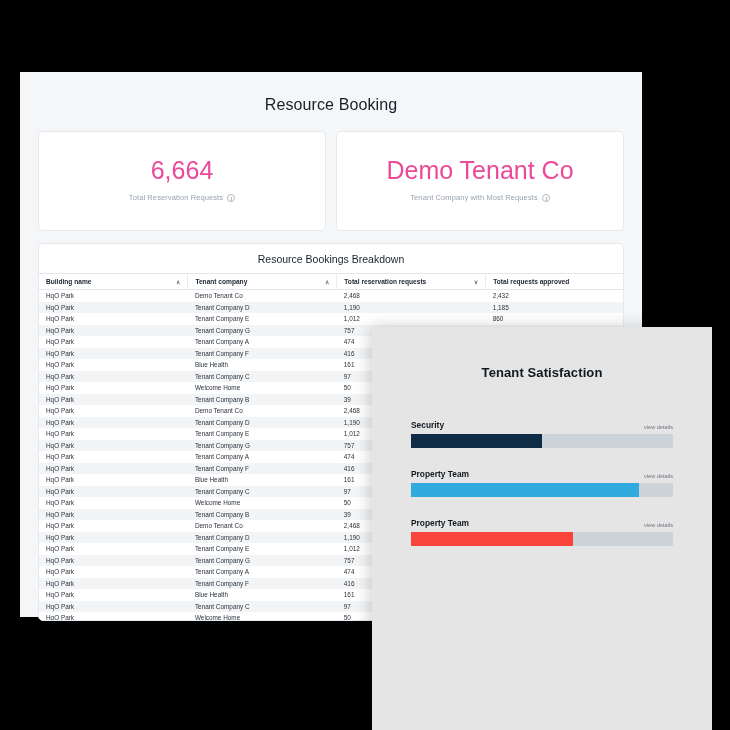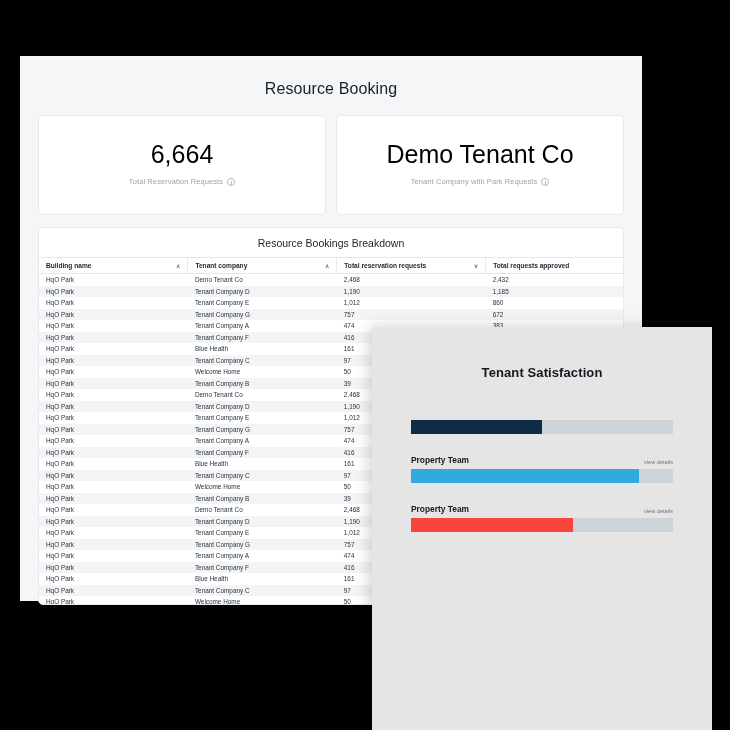--- a/index.html
+++ b/index.html
@@ -7,21 +7,21 @@
     width: 730px; height: 730px;
     background: #000000;
     font-family: "Liberation Sans", sans-serif;
     overflow: hidden;
   }
   #root { position: relative; width: 730px; height: 730px; }
 
   
   .main-panel {
     position: absolute;
-    left: 20px; top: 56px;
+    left: 20px; top: 72px;
     width: 622px; height: 545px;
     background: #f4f6f8;
   }
   .panel-title {
     text-align: center;
     font-size: 16px;
     color: #17202a;
     padding-top: 24px;
     letter-spacing: .1px;
   }
@@ -39,21 +39,21 @@
     border-radius: 5px;
     height: 100px;
     display: flex;
     flex-direction: column;
     align-items: center;
     justify-content: flex-start;
     padding-top: 26px;
   }
   .kpi-value {
     font-size: 25px;
-    color: #000000;
+    color: #ec4899;
     font-weight: 400;
     line-height: 1;
     white-space: nowrap;
   }
   .kpi-label-row {
     display: flex;
     align-items: center;
     gap: 4px;
     margin-top: 10px;
   }
@@ -186,21 +186,21 @@
         <div class="kpi-card">
           <div class="kpi-value">6,664</div>
           <div class="kpi-label-row">
             <span class="kpi-label">Total Reservation Requests</span>
             <span class="info-icon"></span>
           </div>
         </div>
         <div class="kpi-card">
           <div class="kpi-value">Demo Tenant Co</div>
           <div class="kpi-label-row">
-            <span class="kpi-label">Tenant Company with Park Requests</span>
+            <span class="kpi-label">Tenant Company with Most Requests</span>
             <span class="info-icon"></span>
           </div>
         </div>
       </div>
 
     <div class="table-card">
       <div class="table-title">Resource Bookings Breakdown</div>
       <table class="breakdown">
         <thead>
           <tr id="thead-row">
@@ -387,20 +387,24 @@
             </tr>
           </tbody>
       </table>
     </div>
   </div>
 
   <div class="sat-card">
     <div class="sat-title">Tenant Satisfaction</div>
     <div class="sat-list" id="sat-list">
         <div class="sat-item">
+          <div class="sat-head">
+            <span class="sat-name">Security</span>
+            <a class="sat-link" href="#">view details</a>
+          </div>
           <div class="sat-bar">
             <div class="sat-fill" style="width:50%;background:#0e2c45;"></div>
           </div>
         </div>
         <div class="sat-item">
           <div class="sat-head">
             <span class="sat-name">Property Team</span>
             <a class="sat-link" href="#">view details</a>
           </div>
           <div class="sat-bar">

